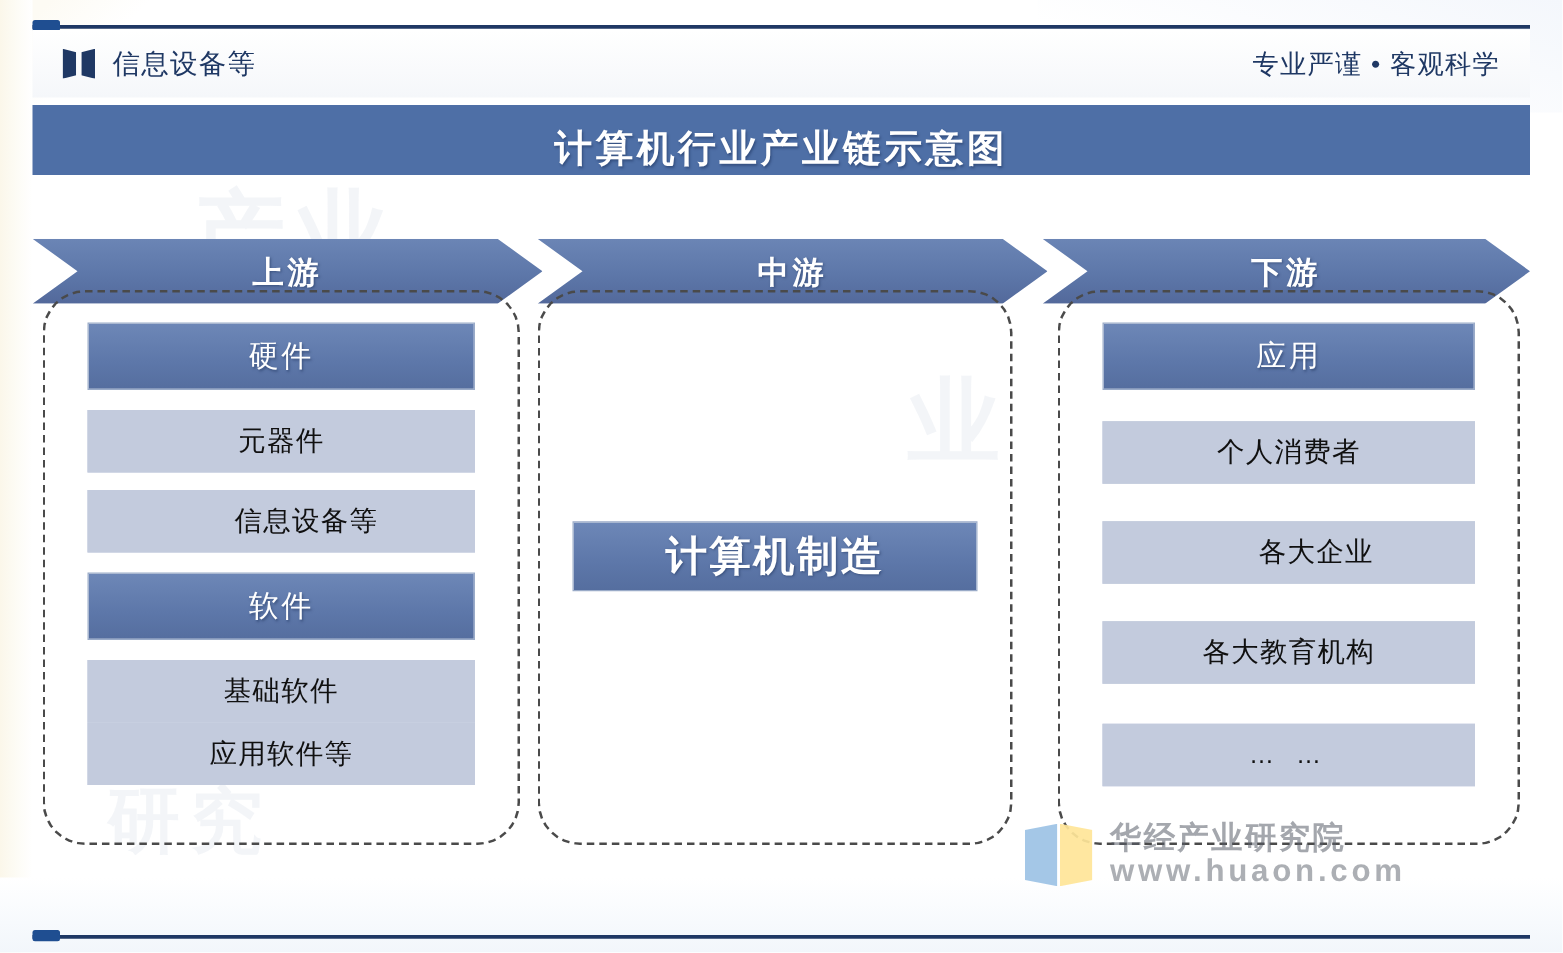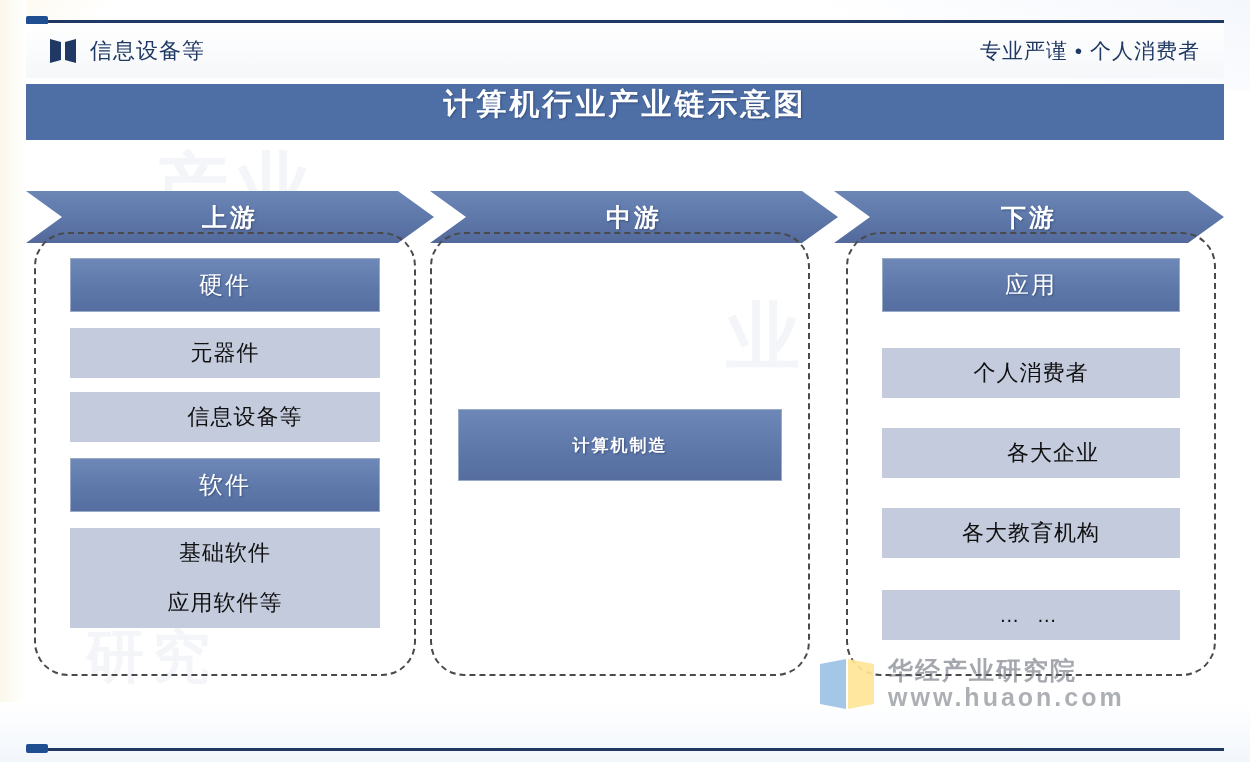--- a/index.html
+++ b/index.html
@@ -117,21 +117,21 @@
     font-weight: 500;
   }
 
   
   .title-band {
     position: absolute;
     left: 26px; top: 84px;
     width: 1198px; height: 56px;
     background: #4e6fa6;
     display: flex;
-    align-items: flex-start;
+    align-items: flex-end;
     justify-content: center;
   }
   .title-band .title-text {
     color: #ffffff;
     font-size: 30px;
     font-weight: bold;
     letter-spacing: 3px;
     text-shadow: 1px 1px 2px rgba(20,40,80,.45);
   }
 
@@ -250,31 +250,31 @@
 
   
   .col.mid .col-inner {
     justify-content: center;
     padding: 22px 26px;
   }
   .node.mid-box {
     background: linear-gradient(180deg,#6d87b7 0%, #5d77a9 60%, #556e9f 100%);
     border: 1px solid #9aabc8;
     color: #ffffff;
-    font-size: 17px;
+    font-size: 33px;
     font-weight: bold;
     letter-spacing: 2px;
     text-shadow: 1px 1px 2px rgba(25,45,85,.5);
-    height: 72px;
+    height: 56px;
     margin-top: -18px;
   }
 
   
   .col.right .node.head.h1 { margin-top: 2px; }
-  .col.right .node.item.i1 { margin-top: 36px; }
+  .col.right .node.item.i1 { margin-top: 25px; }
   .col.right .node.item.i2 { margin-top: 30px; padding-left: 44px; }
   .col.right .node.item.i3 { margin-top: 30px; }
   .col.right .node.item.i4 { margin-top: 32px; }
 
   
   .watermark {
     position: absolute;
     left: 818px; top: 645px;
     width: 412px; height: 78px;
     display: flex;
@@ -337,21 +337,21 @@
   <div class="top-rule-tab"></div>
 
   <div class="brand-bar">
     <div class="brand-left">
       <div class="logo-mark">
         <div class="half left"></div>
         <div class="half right"></div>
       </div>
       <div class="brand-name">信息设备等</div>
     </div>
-    <div class="brand-slogan">专业严谨 • 个人消费者</div>
+    <div class="brand-slogan">专业严谨 • 客观科学</div>
   </div>
 
   <div class="title-band">
     <div class="title-text">计算机行业产业链示意图</div>
   </div>
 
   <div class="stage">
 
     <div class="bg-wm a">产业</div>
     <div class="bg-wm b">业</div>

